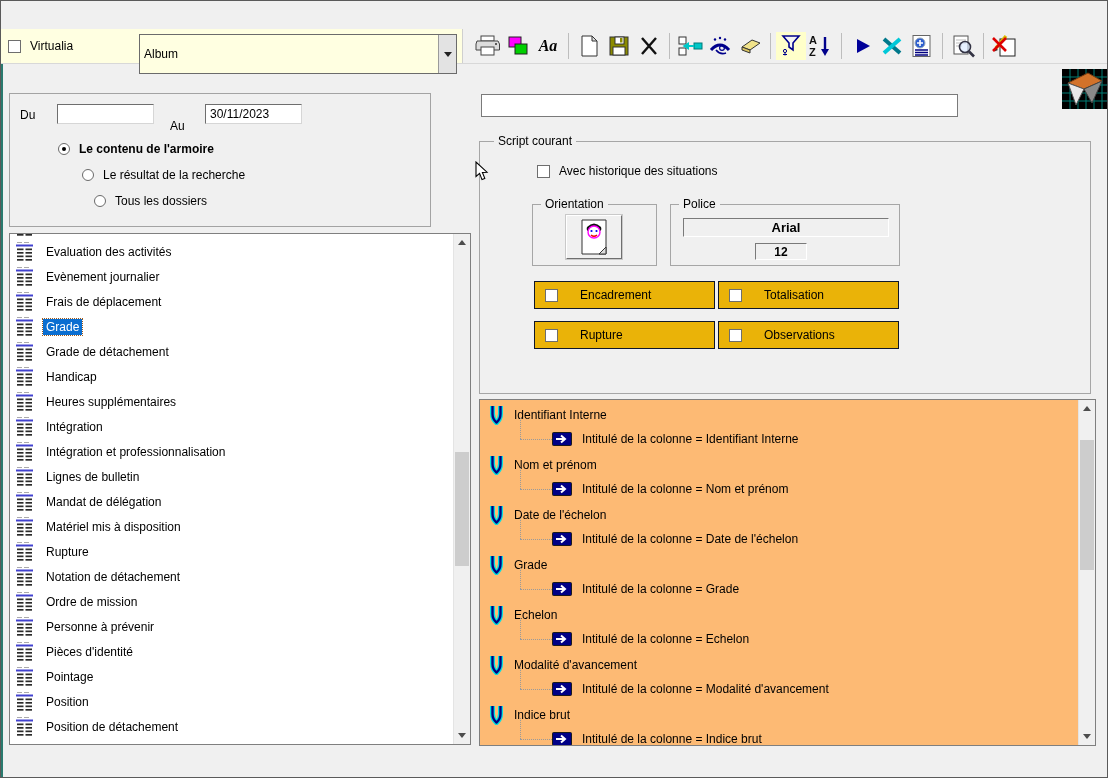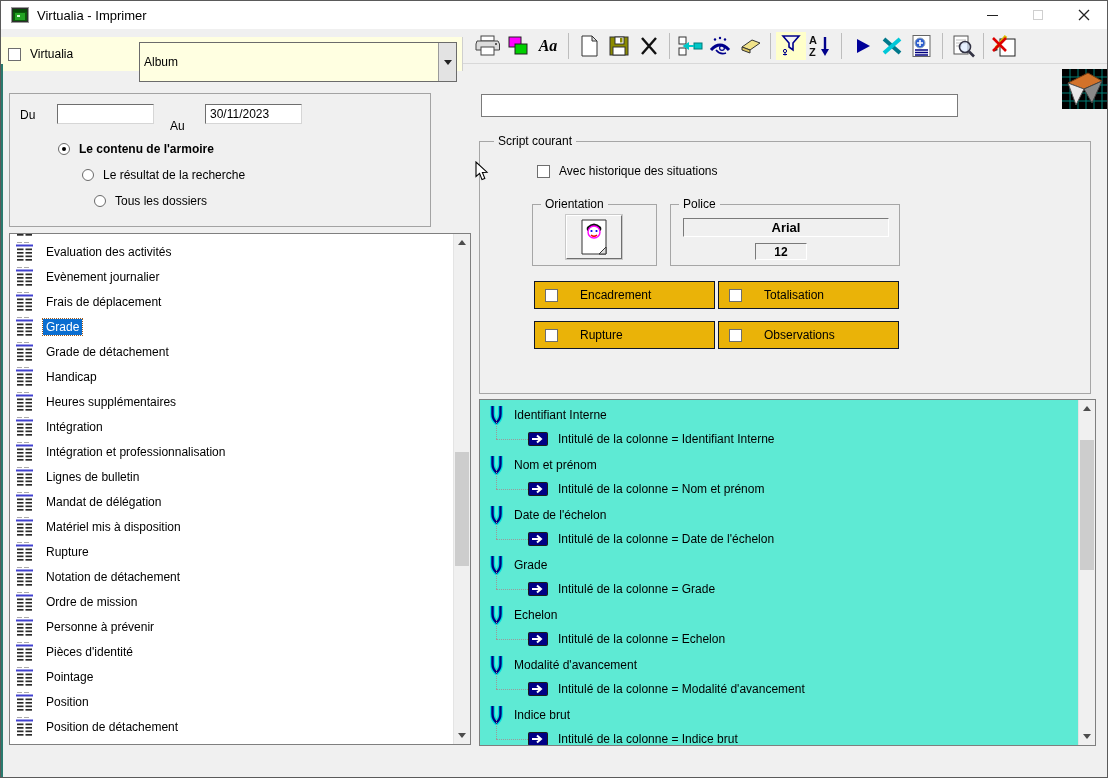--- a/index.html
+++ b/index.html
@@ -14,21 +14,21 @@
   #win-title { margin-left:8px; font-size:13px; }
   #win-ctrls { margin-left:auto; display:flex; height:100%; }
   .wbtn { width:46px; height:100%; display:flex; align-items:center; justify-content:center; }
   .min-glyph { width:11px; height:1px; background:#222; }
   .max-glyph { width:10px; height:10px; border:1px solid #cfcfcf; }
 
   
   #toolbar { position:absolute; left:0; top:28px; right:0; height:35px; background:#f0f0f0;
              border-bottom:1px solid #d8d8d8; display:flex; }
   #tb-cream { width:462px; height:100%; background:#ffffe1; position:relative; flex:none;
-              border-right:1px solid #cfcfcf; display:flex; align-items:center;margin-top:8px; }
+              border-right:1px solid #cfcfcf; display:flex; align-items:center; }
   #vcheck { margin-left:7px; }
   .cb { width:13px; height:13px; background:#fff; border:1px solid #6e6e6e; flex:none; }
   #vcheck-label { margin-left:9px; }
   #combo { position:absolute; left:138px; top:5px; width:318px; height:40px;
            border:1px solid #6b6b6b; background:#ffffe1; display:flex; align-items:stretch; }
   #combo-text { flex:1; display:flex; align-items:center; padding-left:4px; }
   #combo-btn { width:18px; background:#e3e3e3; border-left:1px solid #9a9a9a;
                display:flex; align-items:center; justify-content:center; }
   .tri-down { width:0; height:0; border-left:4px solid transparent; border-right:4px solid transparent;
               border-top:5px solid #222; }
@@ -104,64 +104,41 @@
               display:flex; align-items:center; justify-content:center; font-weight:bold; }
 
   .opt-box { position:absolute; width:181px; height:28px; border:1px solid #0f172a; background:#eab308;
              display:flex; align-items:center; gap:22px; padding-left:10px; }
   #opt-encadrement { left:54px;  top:139px; }
   #opt-totalisation { left:238px; top:139px; }
   #opt-rupture { left:54px;  top:179px; }
   #opt-observations { left:238px; top:179px; }
 
   
-  #tree { position:absolute; left:478px; top:398px; width:617px; height:347px; background:#5eead4;
+  #tree { position:absolute; left:478px; top:398px; width:617px; height:347px; background:#fdba74;
           border:1px solid #7f7f7f; overflow:hidden; }
   #tree-rows { padding-top:2px; }
   .tree-parent { height:25px; display:flex; align-items:center; position:relative; }
   .pin { margin-left:8px; width:17px; height:20px; flex:none; }
   .tree-parent .tree-label { margin-left:9px; white-space:nowrap; }
-  .tree-child { height:25px; position:relative; }
+  .tree-child { height:25px; position:relative;margin-left:24px; }
   .tree-child::before { content:''; position:absolute; left:16px; top:-9px; height:21px;
                         border-left:1px dotted #9a9a9a; }
   .hconn { position:absolute; left:16px; top:12px; width:32px; border-top:1px dotted #9a9a9a; }
   .chip { position:absolute; left:48px; top:5px; width:20px; height:14px; }
   .tree-child .tree-label { position:absolute; left:78px; top:5px; white-space:nowrap; }
 
   #edge { position:absolute; left:0; top:63px; width:2px; height:715px; background:#2a7a6e; }
   #cursor { position:absolute; left:474px; top:160px; width:14px; height:20px; }
 </style>
 </head>
 <body>
 
 <div id="win">
 
-  <div id="titlebar">
-    <svg id="app-icon" viewBox="0 0 18 16">
-      <rect x="0.5" y="0.5" width="17" height="15" fill="#2e2e2e" stroke="#9a9a9a"></rect>
-      <rect x="2" y="2" width="14" height="12" fill="#0b5c0b"></rect>
-      <rect x="2" y="2" width="14" height="3" fill="#0a4a0a"></rect>
-      <rect x="4" y="6" width="10" height="7" fill="#24a324"></rect>
-      <rect x="6" y="8" width="3" height="2" fill="#d8ffd8"></rect>
-    </svg>
-    <span id="win-title">Virtualia - Imprimer</span>
-    <div id="win-ctrls">
-      <div class="wbtn">
-          <span class="min-glyph"></span>
-        </div>
-      <div class="wbtn">
-          <span class="max-glyph"></span>
-        </div>
-      <div class="wbtn">
-        <svg width="12" height="12" viewBox="0 0 12 12">
-          <path d="M1 1 L11 11 M11 1 L1 11" stroke="#222" stroke-width="1.3" fill="none"></path>
-        </svg>
-      </div>
-    </div>
-  </div>
 
   <div id="toolbar">
     <div id="tb-cream">
       <span id="vcheck" class="cb"></span>
       <span id="vcheck-label">Virtualia</span>
       <div id="combo">
         <span id="combo-text">Album</span>
         <span id="combo-btn">
             <span class="tri-down"></span>
           </span>

